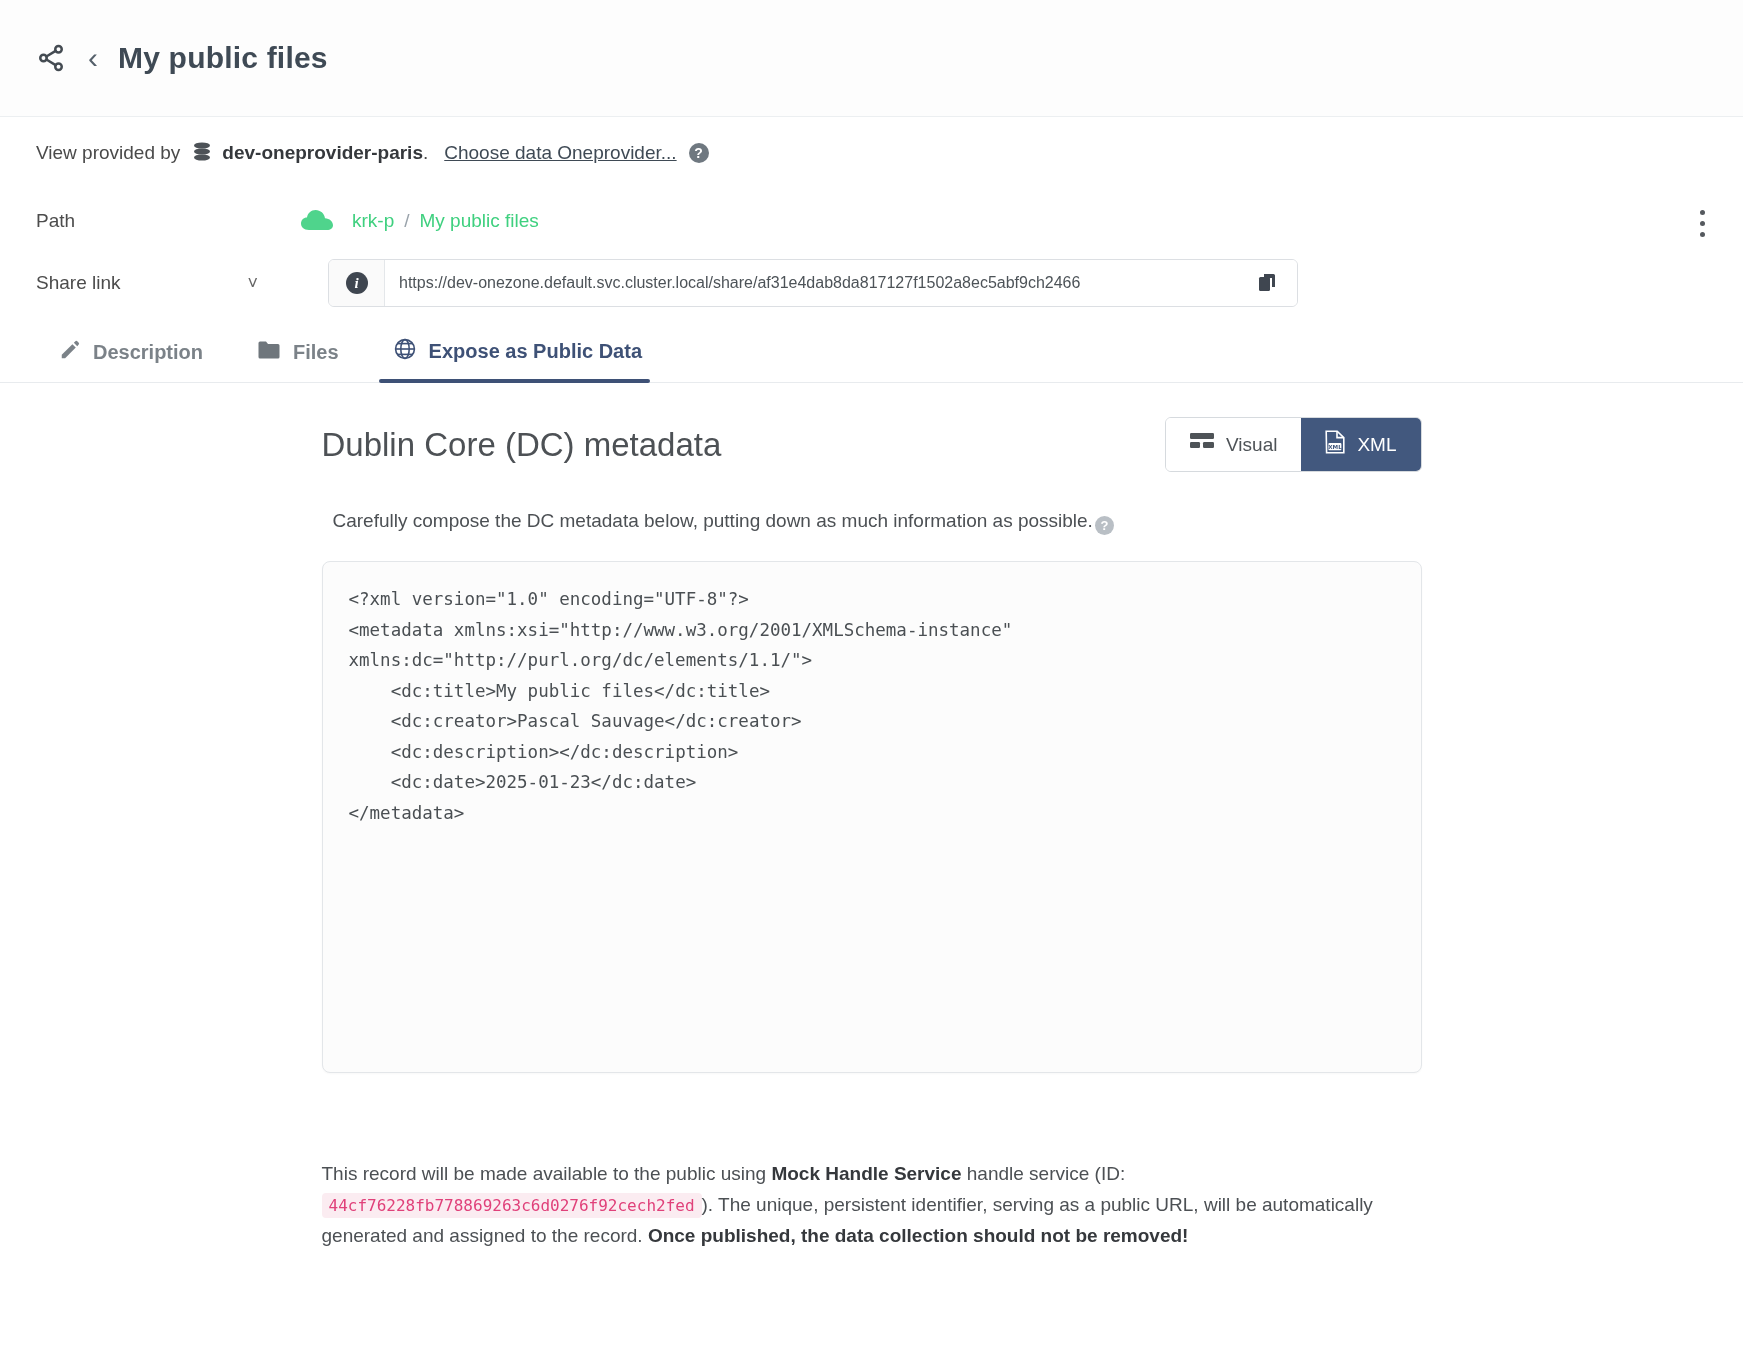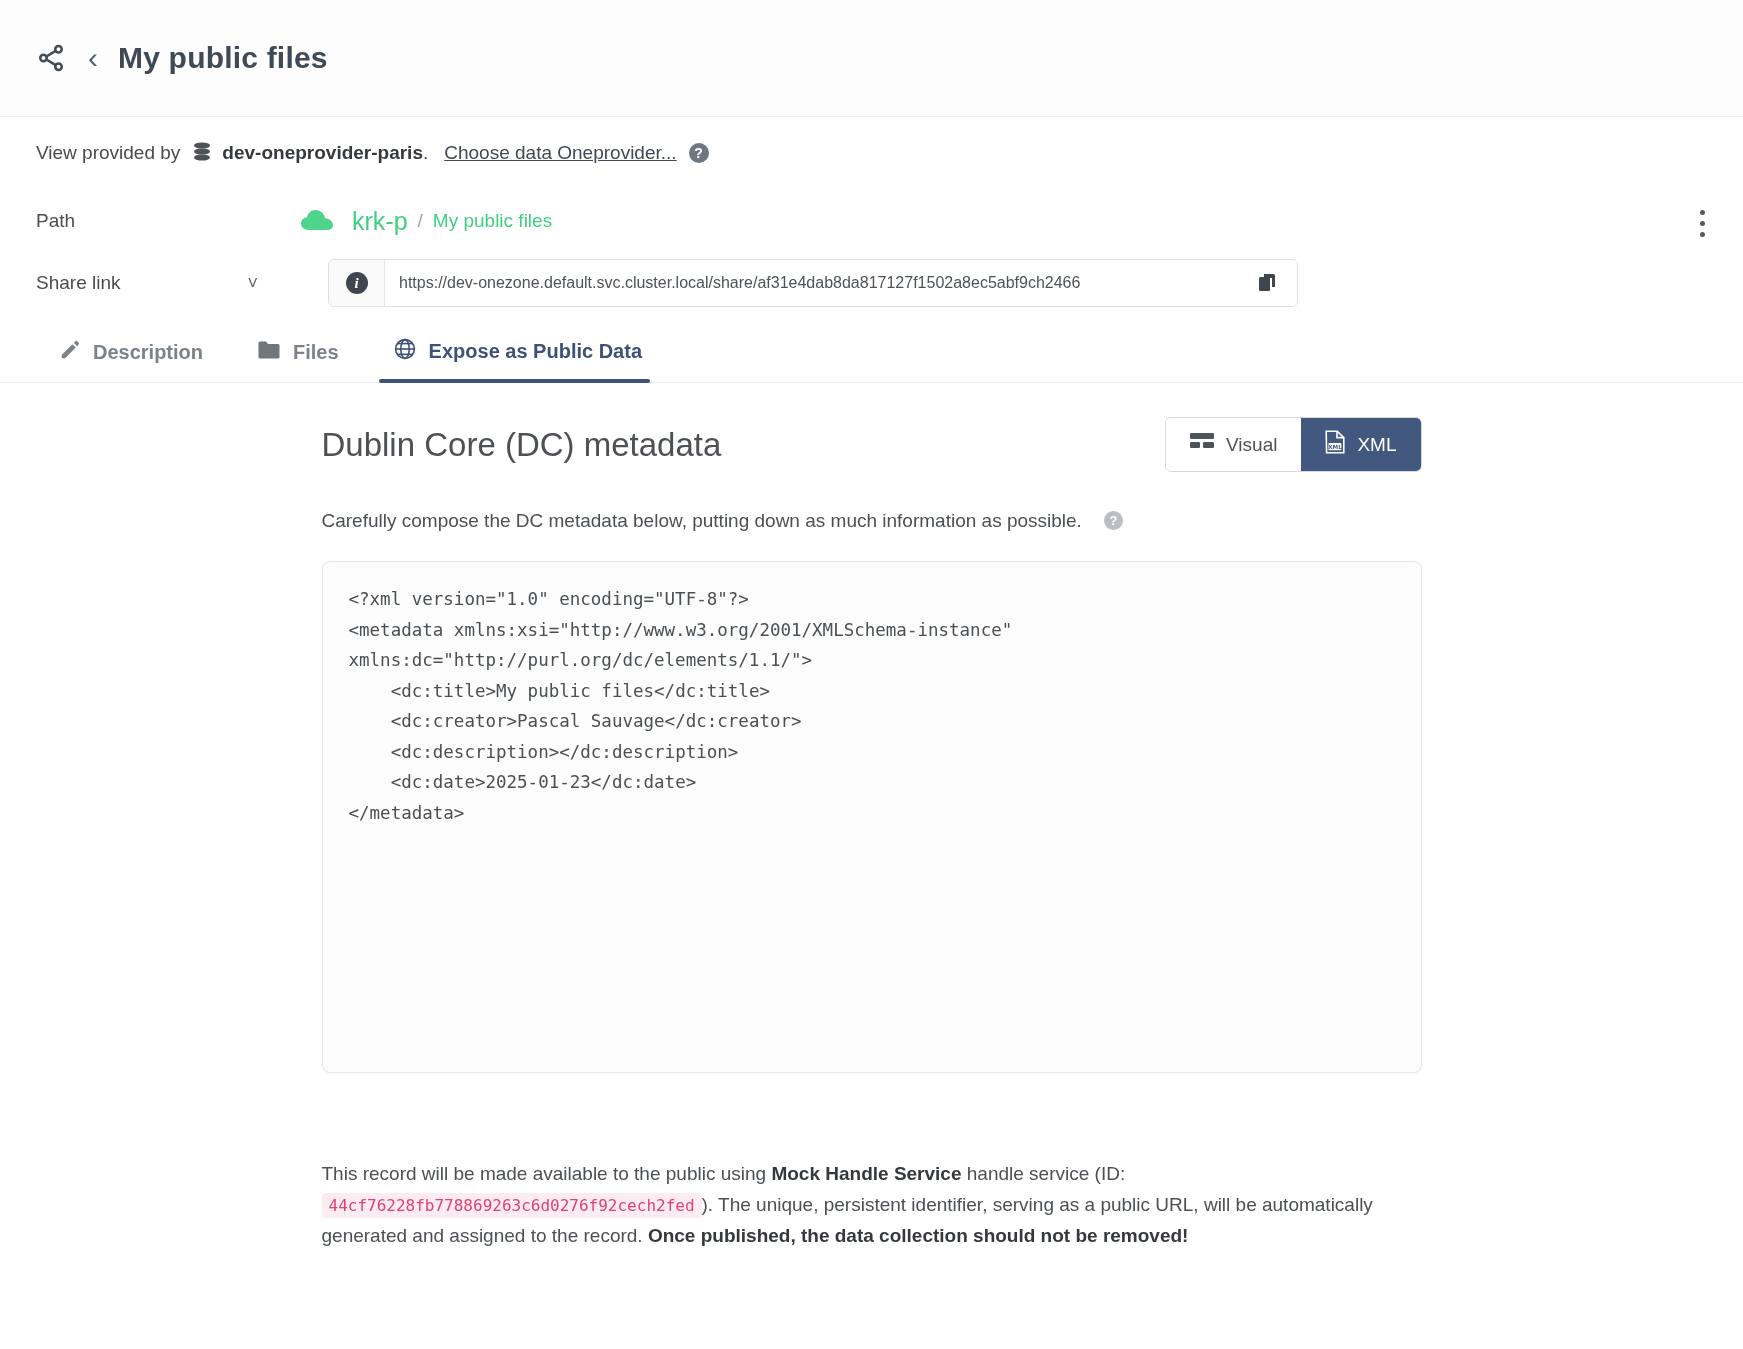--- a/index.html
+++ b/index.html
@@ -56,21 +56,21 @@
 
   .meta-row { display: flex; align-items: center; min-height: 52px; }
   .meta-label {
     width: 264px; flex: 0 0 264px;
     font-size: 19px; color: #4c4c4c;
     display: flex; align-items: center; justify-content: space-between;
     padding-right: 42px;
   }
   .path-row { margin-top: 6px; }
   .cloud-icon { margin-right: 16px; display:flex; align-items:center; }
-  .path-link { color: #3fd07f; font-size: 25px; cursor: pointer; }
+  .path-link { color: #3fd07f; font-size: 19px; cursor: pointer; }
   .path-sep { color: #9aa3ab; margin: 0 10px; font-size: 19px; }
   .path-current { color: #3fd07f; font-size: 19px; cursor: pointer; }
 
   .chev-down { font-size: 18px; color: #666; }
 
   .sharelink-row { margin-top: 10px; gap: 28px; }
   .link-field {
     display: flex; align-items: stretch;
     width: 970px; height: 48px;
     border: 1px solid #dcdfe3; border-radius: 6px;
@@ -149,21 +149,21 @@
     display: flex; align-items: center; gap: 12px;
     padding: 12px 24px; font-size: 19px; cursor: pointer;
     background: #fff; color: #4e5357;
   }
   .toggle-btn.active { background: #42587e; color: #fff; }
 
   .para {
     font-size: 19px; line-height: 1.55; color: #4c5054;
     margin: 0 0 22px 0; max-width: 1085px;
   }
-  .para.second { display: flex; align-items: center; gap: 22px; margin-bottom: 26px; }
+  .para.second { display: flex; align-items: flex-end; gap: 2px; margin-bottom: 26px; margin-left: 11px; }
   .help-badge.light { background: #b9bfc5; width: 19px; height: 19px; font-size: 13px; }
 
   .code-box {
     border: 1px solid #e3e6e9; border-radius: 8px;
     background: #fcfcfc;
     height: 512px; padding: 22px 26px;
     overflow: hidden;
     box-shadow: 0 1px 2px rgba(0,0,0,.03);
   }
   .code-box pre {

